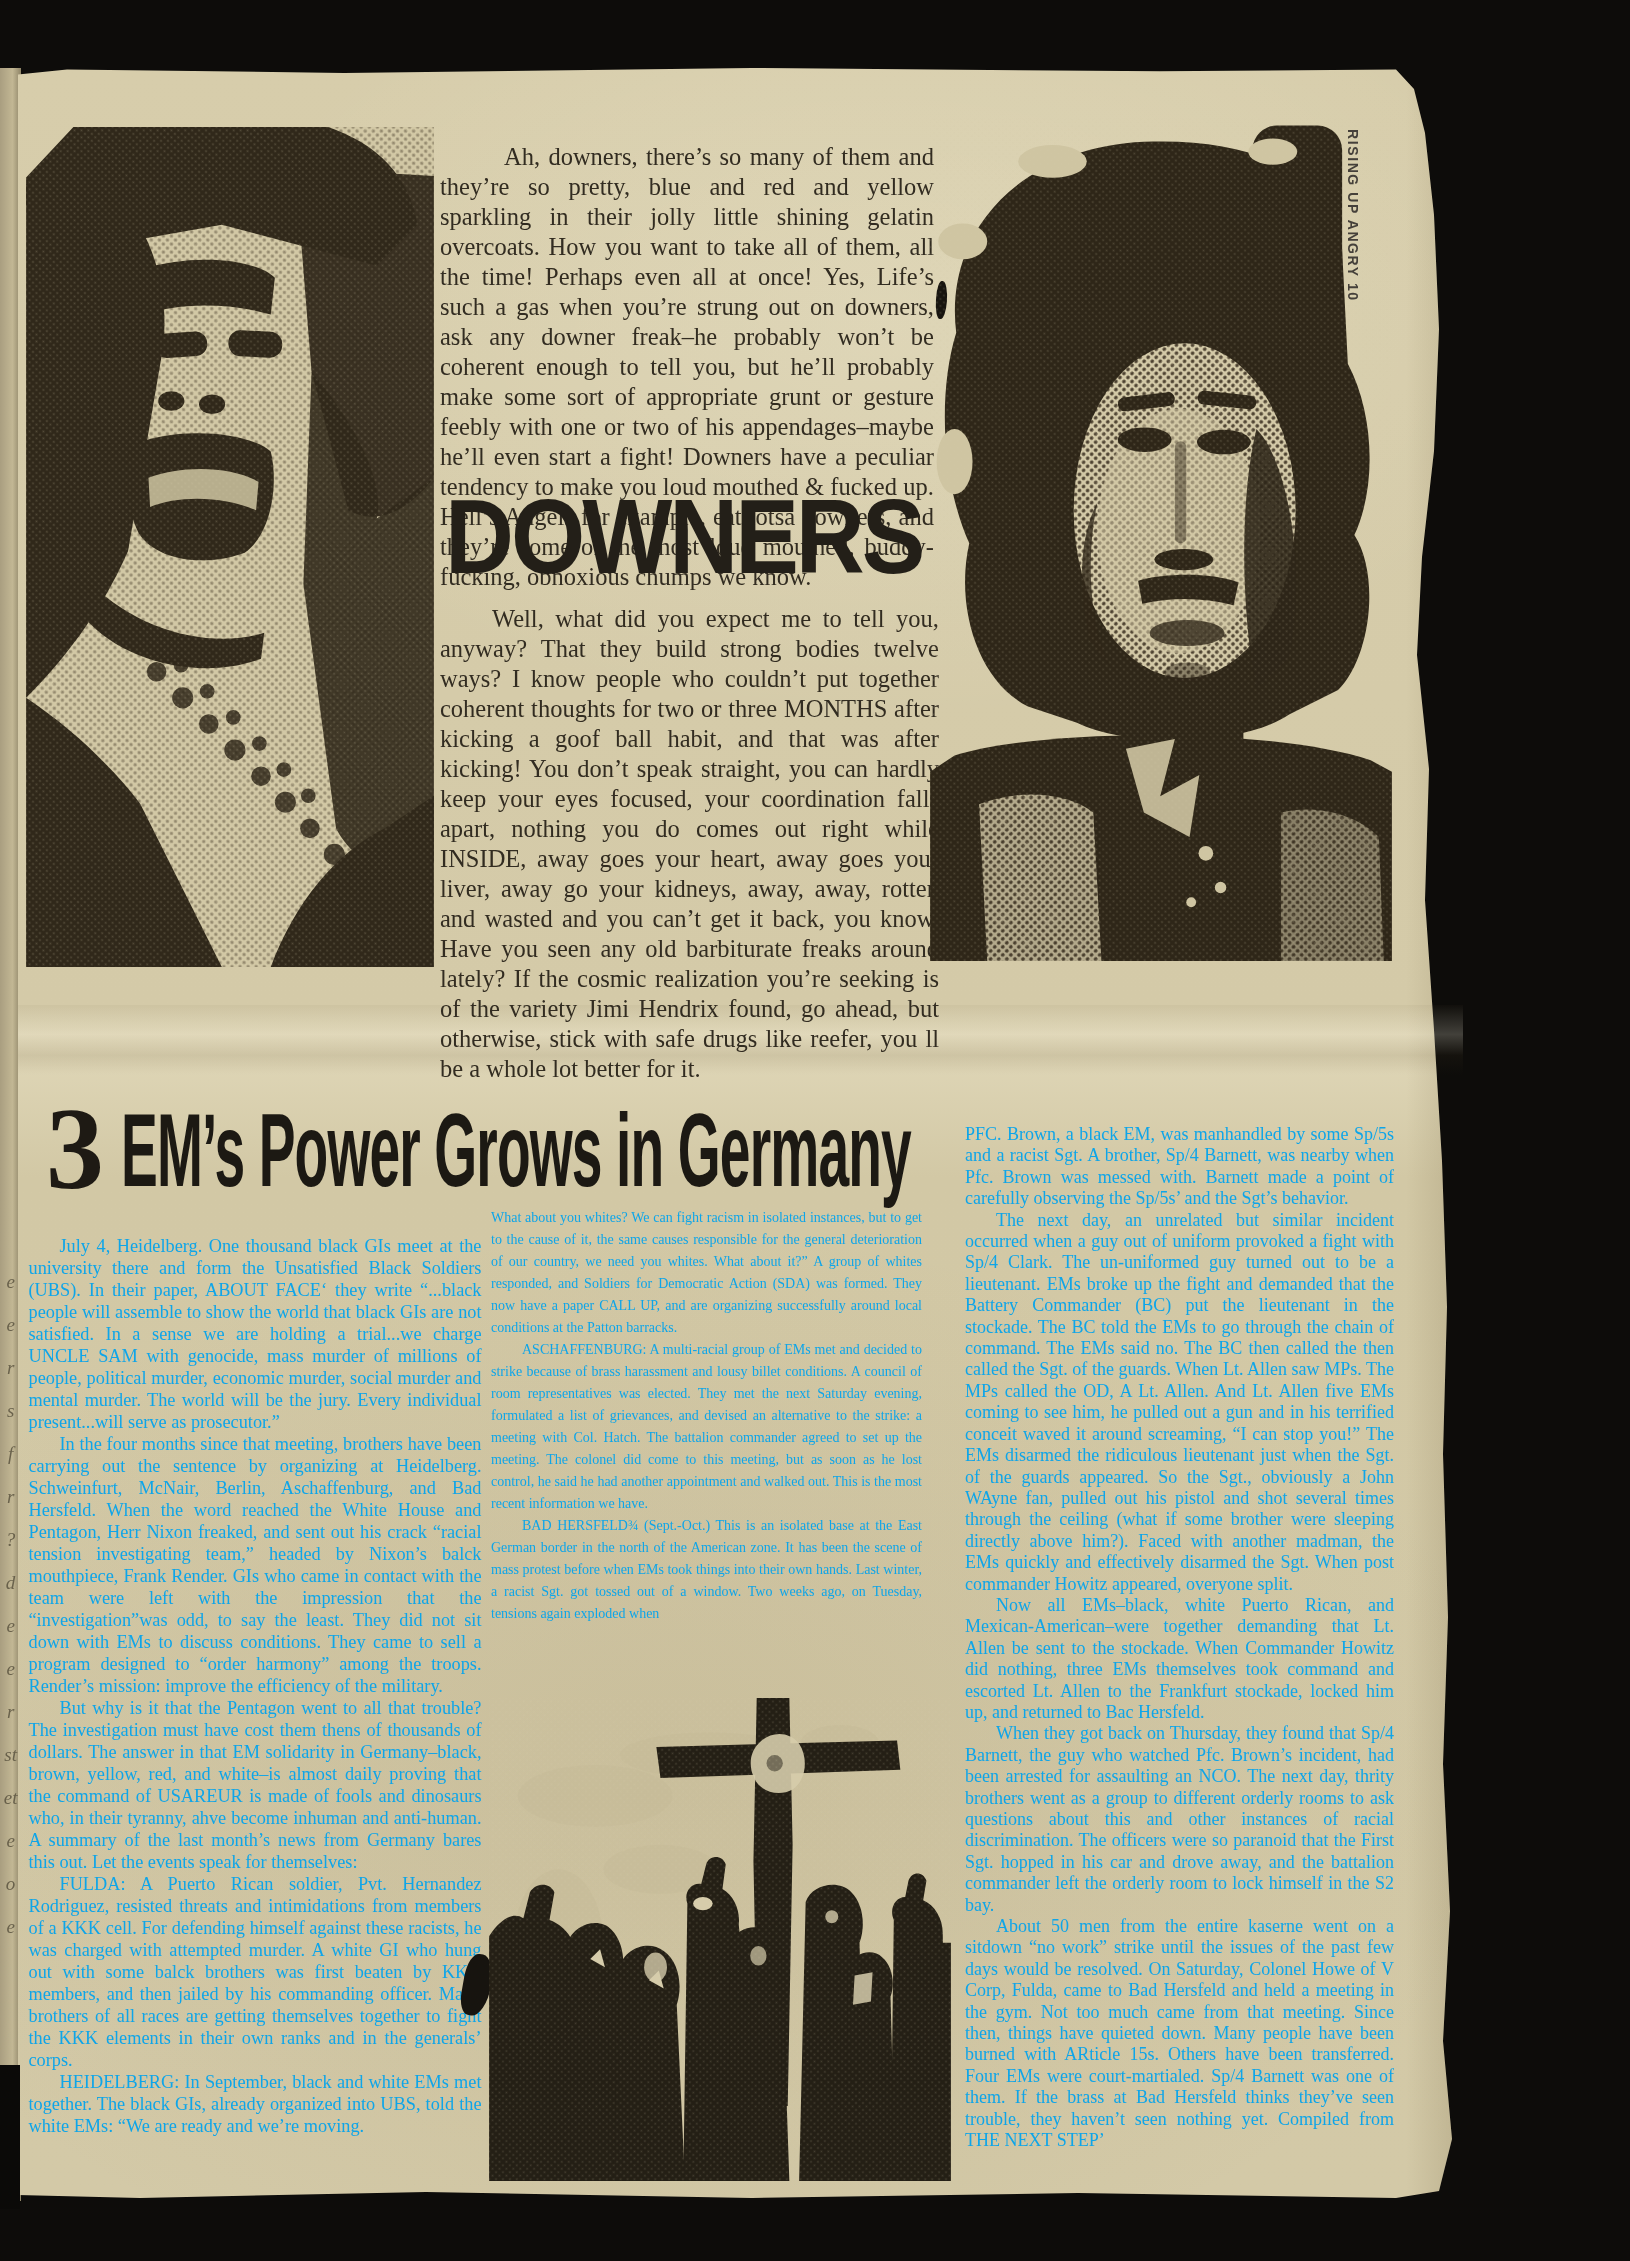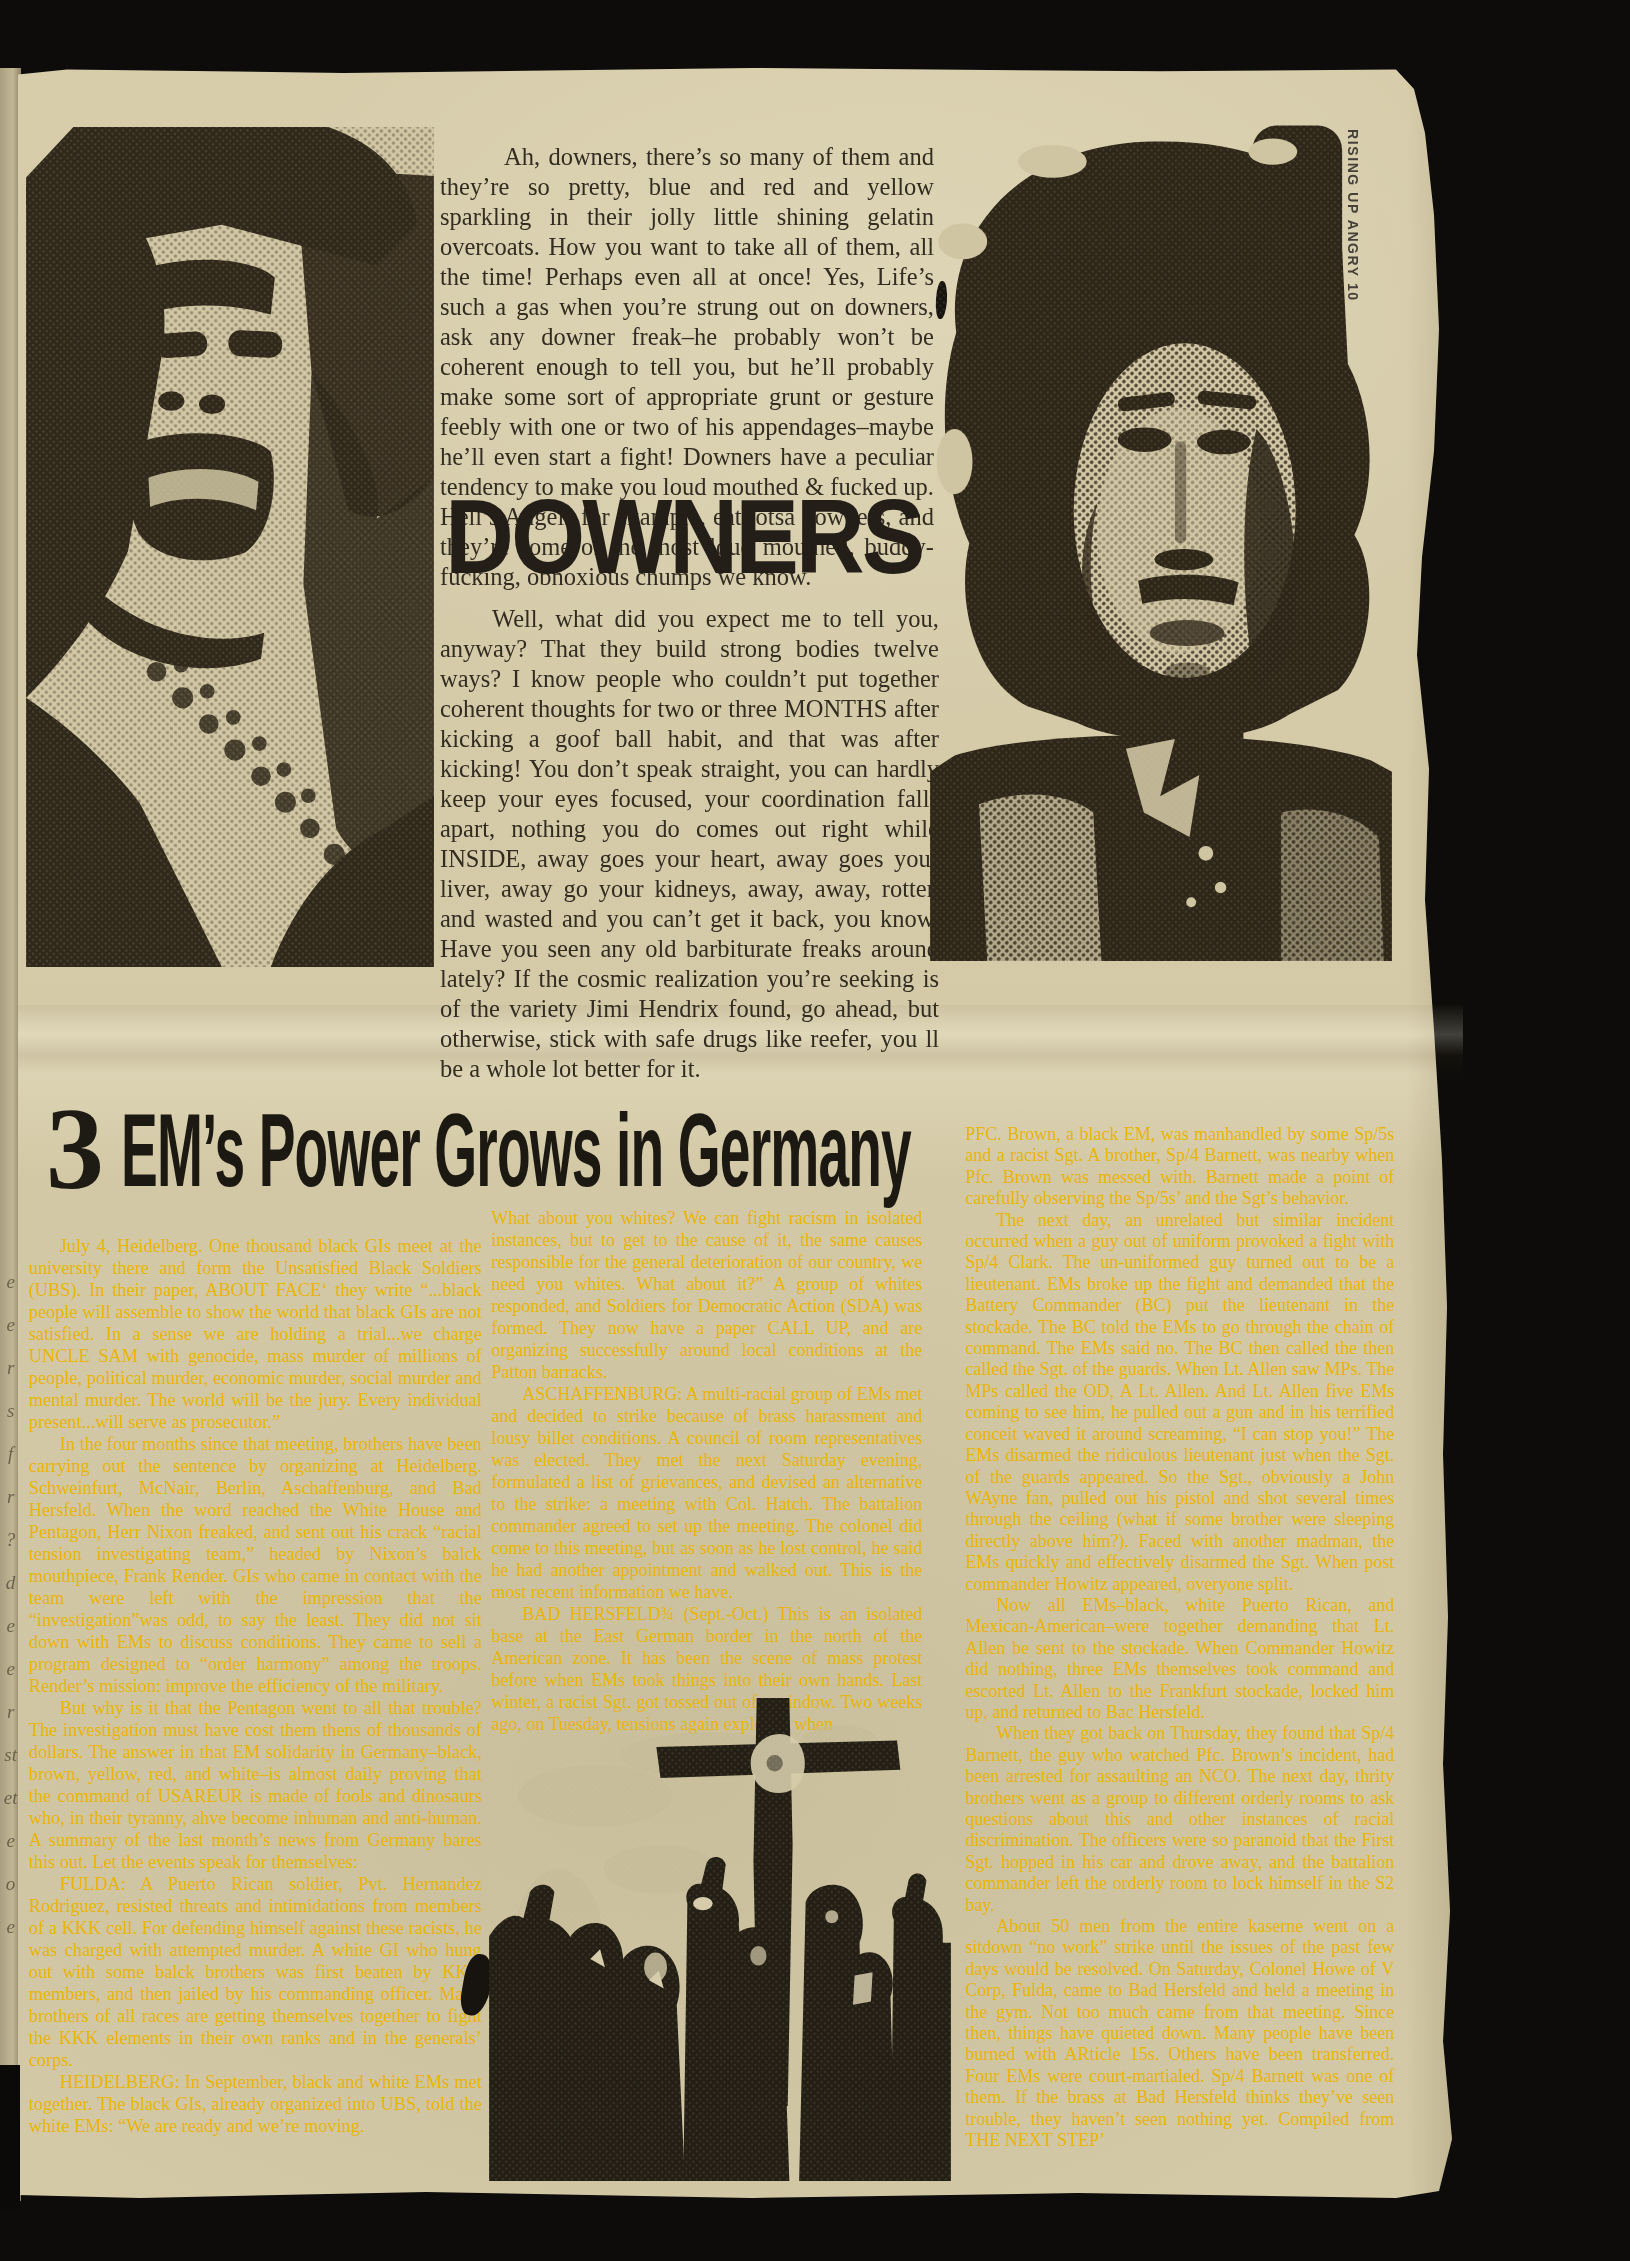--- a/index.html
+++ b/index.html
@@ -45,26 +45,26 @@
   #downers-body p{margin:0;text-indent:52px;}
   .ink-tick{position:absolute;background:#17140f;}
   #tick-1{left:936px;top:281px;width:10.6px;height:38px;border-radius:45% 55% 50% 50%;transform:rotate(4deg);}
   #blob-1{left:463px;top:1954px;width:28px;height:62px;border-radius:46% 54% 60% 40%;transform:rotate(10deg);}
   
   #germany-pagenum{position:absolute;left:46px;top:1091px;font-family:"Liberation Serif",serif;
     font-weight:700;font-size:116px;line-height:1;color:#1e1a14;}
   #germany-headline{position:absolute;left:121px;top:1098px;font-family:"Liberation Sans",sans-serif;
     font-weight:700;font-size:104px;line-height:1;letter-spacing:-1.6px;color:#1c1913;
     transform:scaleX(.53);transform-origin:left top;white-space:nowrap;}
-  .news-col{position:absolute;color:#eab308;text-align:justify;font-size:18.3px;line-height:22px;}
+  .news-col{position:absolute;color:#0ea5e9;text-align:justify;font-size:18.3px;line-height:22px;}
   .news-col p{margin:0;text-indent:31px;}
   .news-col p.flush{text-indent:0;}
   .news-col p.gap-before{}
   #col-1{left:28.5px;top:1235px;width:453px;}
-  #col-2{left:491px;top:1207px;width:431px;font-size:18px;}
+  #col-2{left:491px;top:1207px;width:431px;font-size:14px;}
   #col-3{left:965px;top:1124px;width:429px;font-size:18px;line-height:21.4px;}
 </style>
 </head>
 <body>
 
 <div id="canvas">
 
   <div id="adjacent-page-strip"></div>
   <div id="edge-bleed">e
 e

